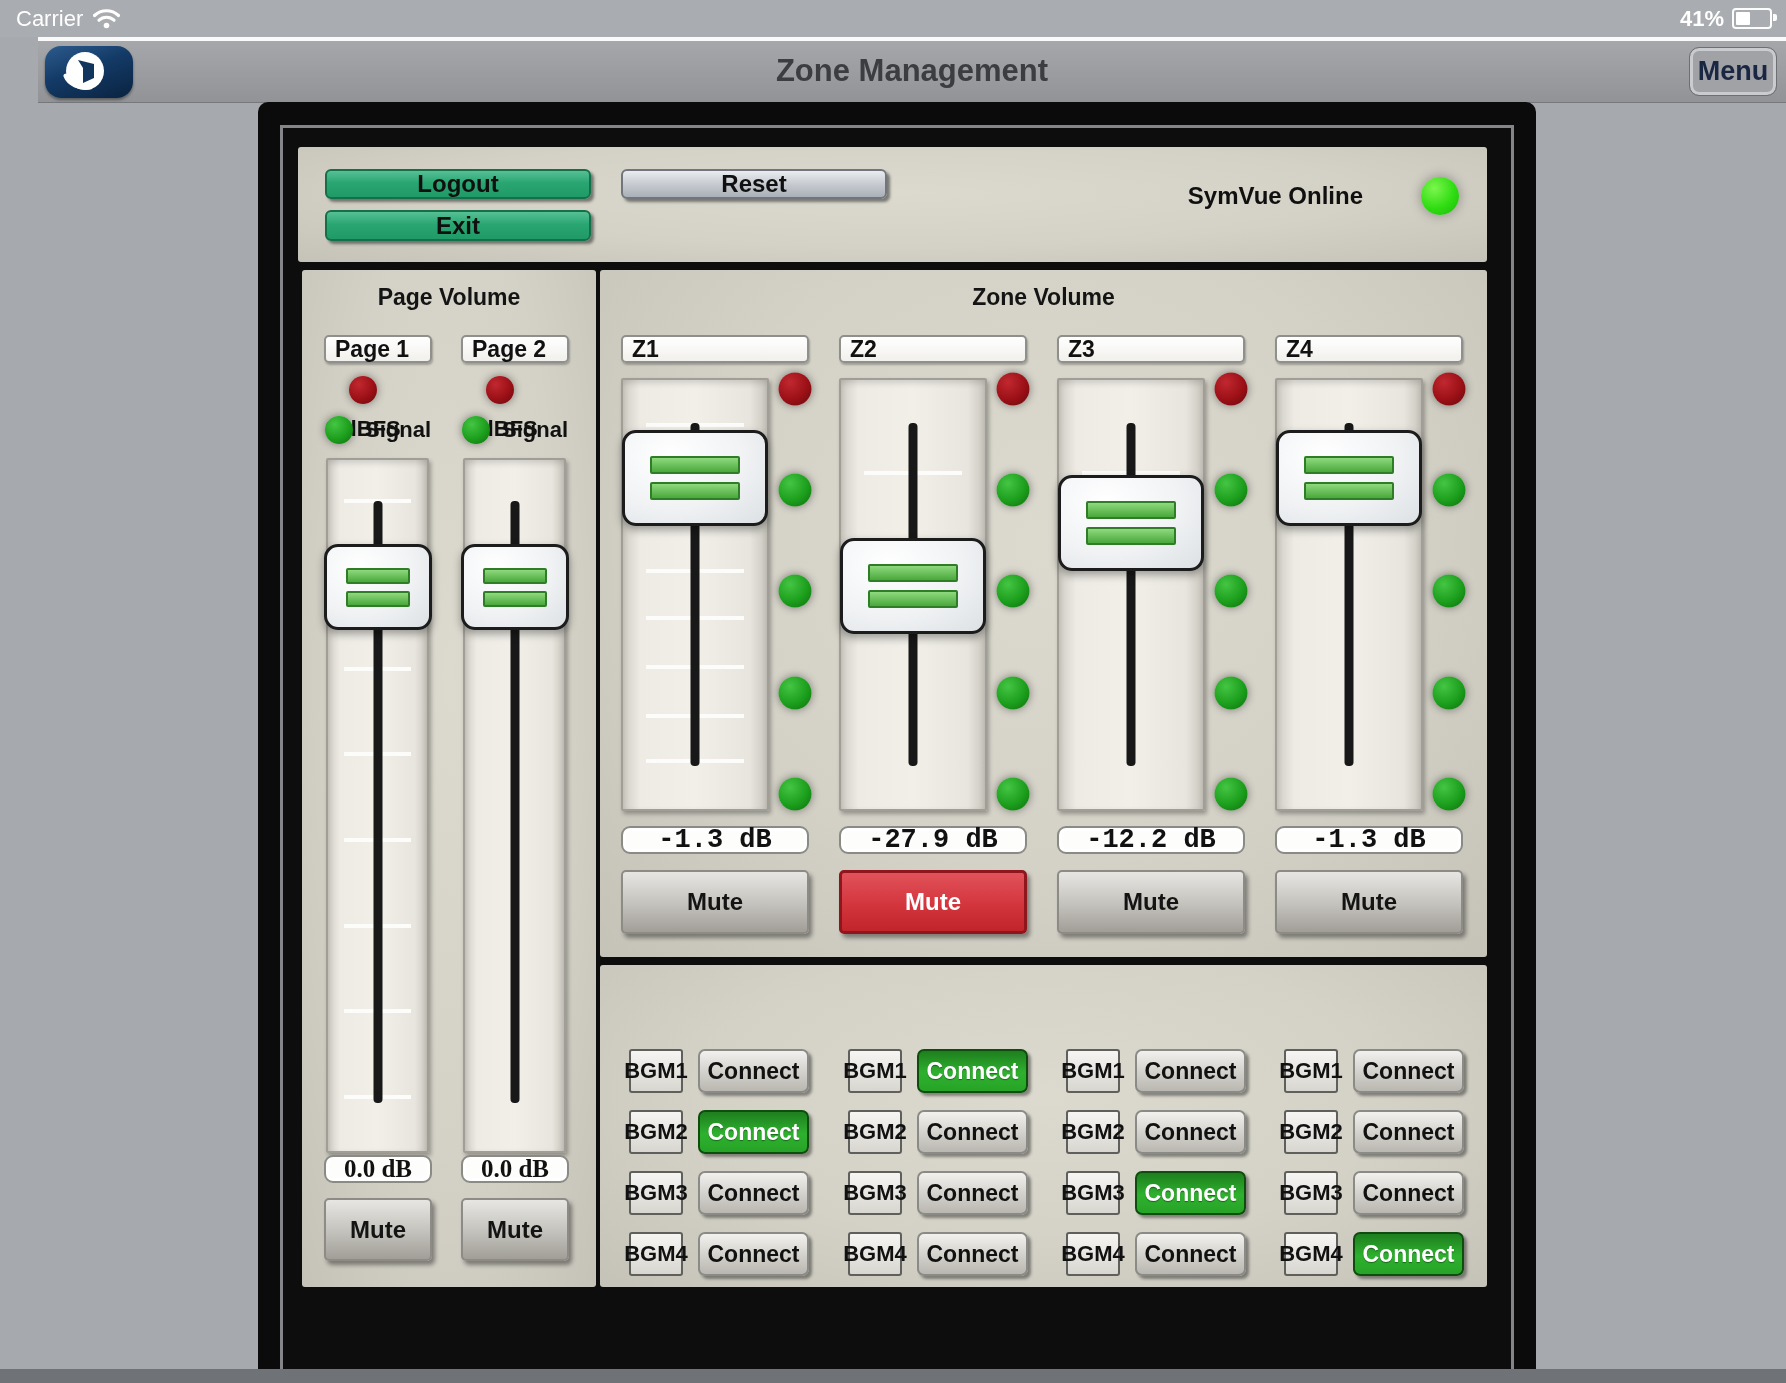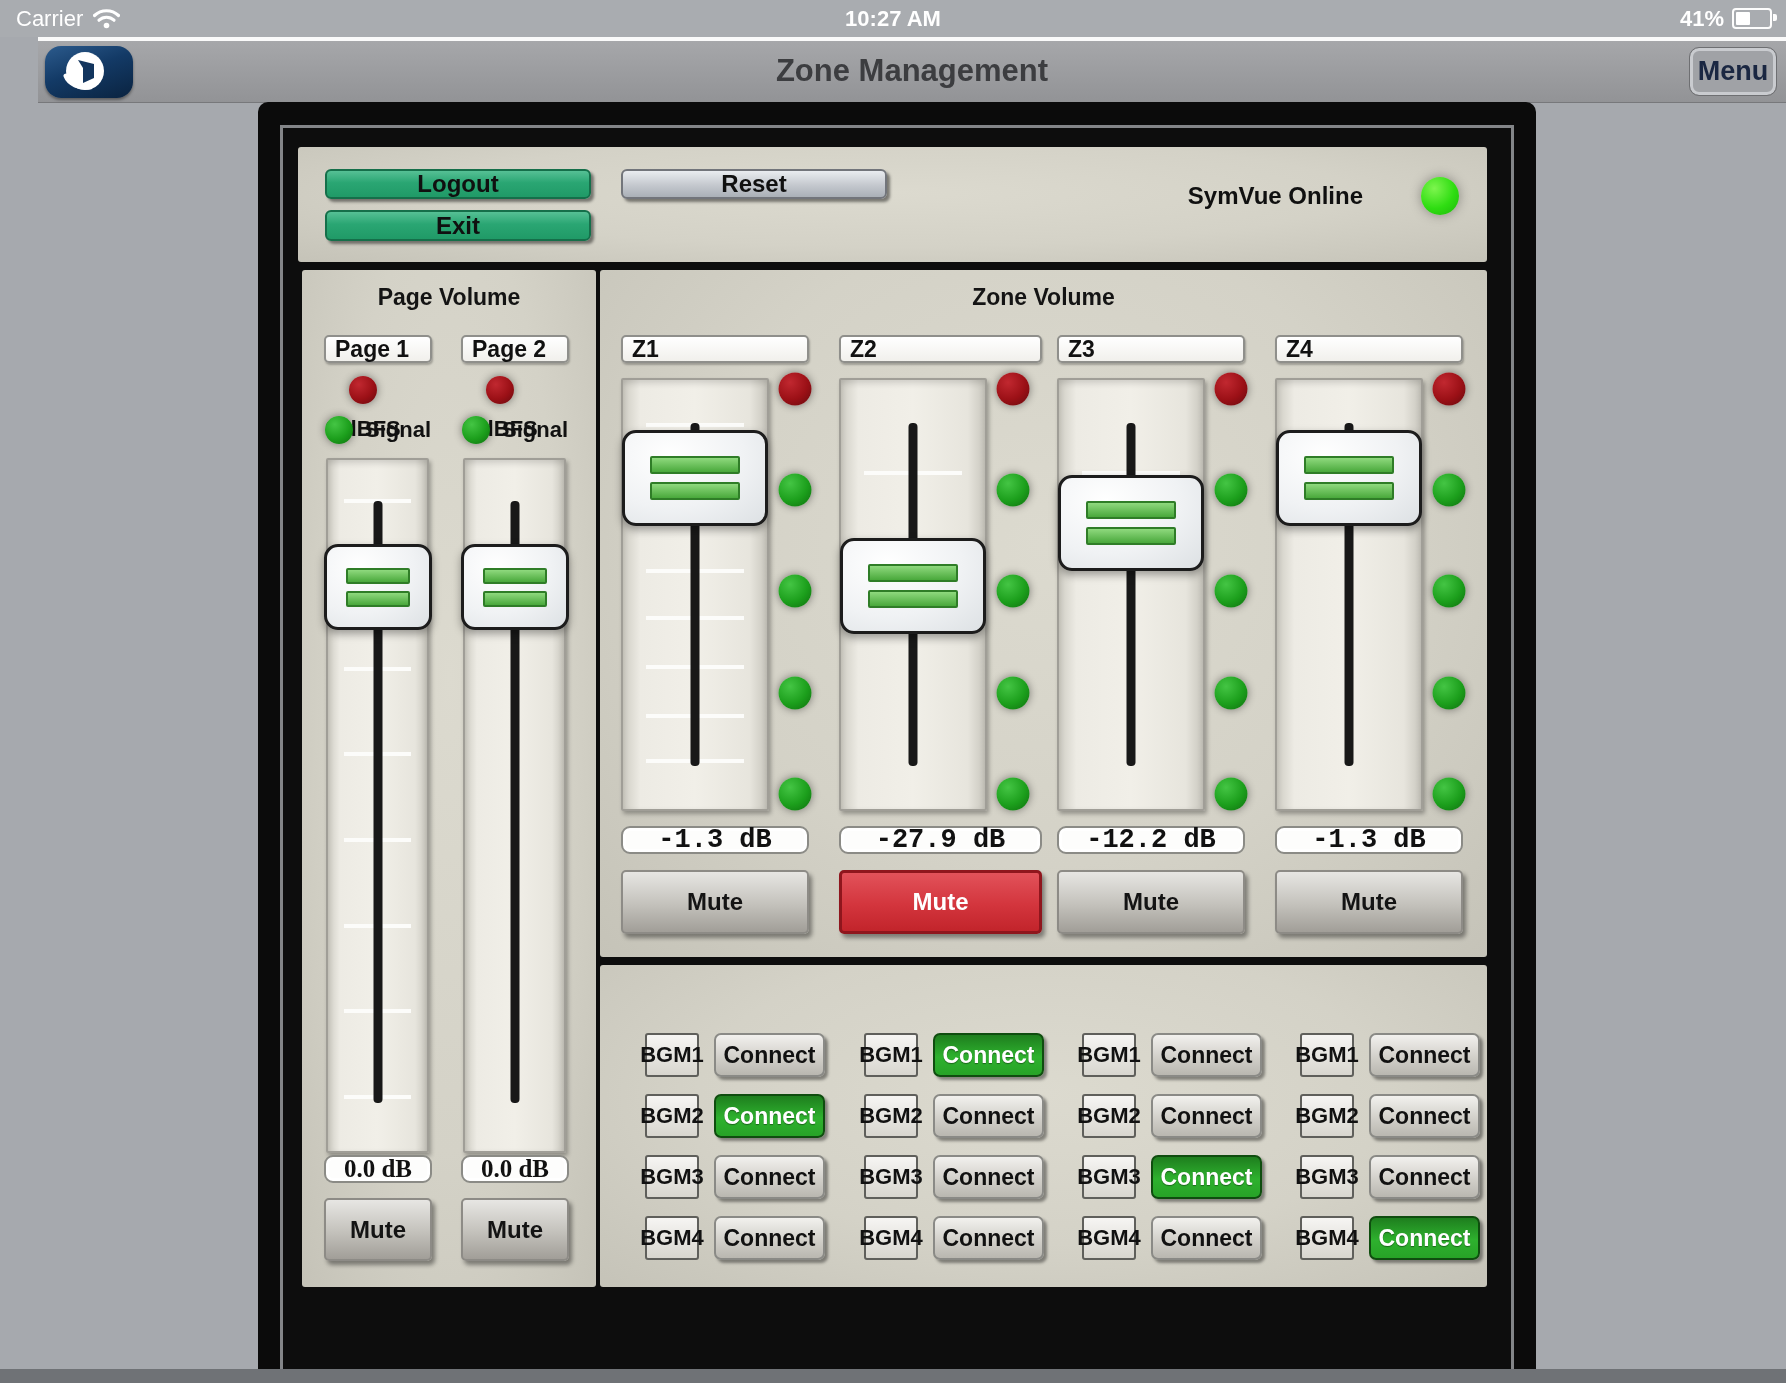--- a/index.html
+++ b/index.html
@@ -112,22 +112,22 @@
   .mute-btn{position:absolute;left:0;right:0;border-radius:5px;font-family:inherit;cursor:pointer;
             background:linear-gradient(180deg,#e7e6e3 0%,#c3c1bb 55%,#a19e98 100%);
             border:2px solid #8d8b86;box-shadow:3px 4px 4px rgba(0,0,0,.4);box-sizing:border-box;
             display:flex;align-items:center;justify-content:center;font-size:24px;font-weight:bold;color:#141414;}
   .page-channel .mute-btn{top:863px;height:63px;}
   .zone-channel .mute-btn{top:535px;height:64px;}
   .mute-btn.muted{background:linear-gradient(180deg,#e2525a 0%,#d3353d 55%,#c2242b 100%);
                   border:3px solid #8f161d;color:#fff;}
 
   
-  .source-col{position:absolute;top:68px;display:grid;grid-template-columns:54px 111px;
-              grid-template-rows:repeat(4,44px);column-gap:15px;row-gap:17px;margin-left:16px;}
+  .source-col{position:absolute;top:84px;display:grid;grid-template-columns:54px 111px;
+              grid-template-rows:repeat(4,44px);column-gap:15px;row-gap:17px;}
   .bgm-box{background:linear-gradient(180deg,#f6f5f3,#d8d6cf);border:2px solid #5f5f5b;border-radius:3px;
            display:flex;align-items:center;justify-content:center;font-size:22px;font-weight:bold;color:#111;
            box-sizing:border-box;}
   .connect-btn{background:linear-gradient(180deg,#f2f1ee 0%,#d2d0ca 55%,#b9b7b0 100%);
                border:2px solid #8a8a86;border-radius:7px;box-shadow:3px 3px 3px rgba(0,0,0,.4);
                display:flex;align-items:center;justify-content:center;font-family:inherit;
                font-size:23px;font-weight:bold;color:#111;cursor:pointer;box-sizing:border-box;}
   .connect-btn.on{background:linear-gradient(180deg,#1e7e1e 0%,#2eb12e 55%,#27a327 100%);
                   border:2px solid #0f4d0f;color:#fff;text-shadow:0 1px 1px rgba(0,0,0,.4);}
 </style>
@@ -138,21 +138,20 @@
 
   <div class="statusbar">
     <div class="sb-left">
       <span>Carrier</span>
       <svg width="27" height="21" viewBox="0 0 27 21">
         <path d="M1.5 7.5 A 17.5 17.5 0 0 1 25.5 7.5" stroke="#fff" stroke-width="3.2" fill="none" stroke-linecap="round"></path>
         <path d="M6 12.2 A 11 11 0 0 1 21 12.2" stroke="#fff" stroke-width="3.2" fill="none" stroke-linecap="round"></path>
         <circle cx="13.5" cy="17.5" r="2.8" fill="#fff"></circle>
       </svg>
     </div>
-    <div class="sb-time">10:27 AM</div>
     <div class="sb-right">
       <span>41%</span>
       <span class="battery">
           <span class="fill"></span>
           <span class="tip"></span>
         </span>
     </div>
   </div>
 
   <div class="titlebar">
@@ -254,21 +253,21 @@
     <div class="led-col">
               <div class="led led-red" style="top: 2.5%;"></div>
               <div class="led led-green" style="top: 25.9%;"></div>
               <div class="led led-green" style="top: 49.3%;"></div>
               <div class="led led-green" style="top: 72.7%;"></div>
               <div class="led led-green" style="top: 96.1%;"></div>
             </div>
     <div class="db-box">-1.3 dB</div>
     <button class="mute-btn">Mute</button>
   </div>
-          <div class="zone-channel" style="left: 239px; padding-left: 15px;">
+          <div class="zone-channel" style="left: 239px;">
     <div class="name-box">Z2</div>
     <div class="fader zone-fader">
       <div class="fader-line"></div>
       <div class="tick" style="top: 21.7%;"></div>
               <div class="handle" style="top: 48%;">
                 <span class="bar"></span>
                 <span class="bar"></span>
               </div>
     </div>
     <div class="led-col">

